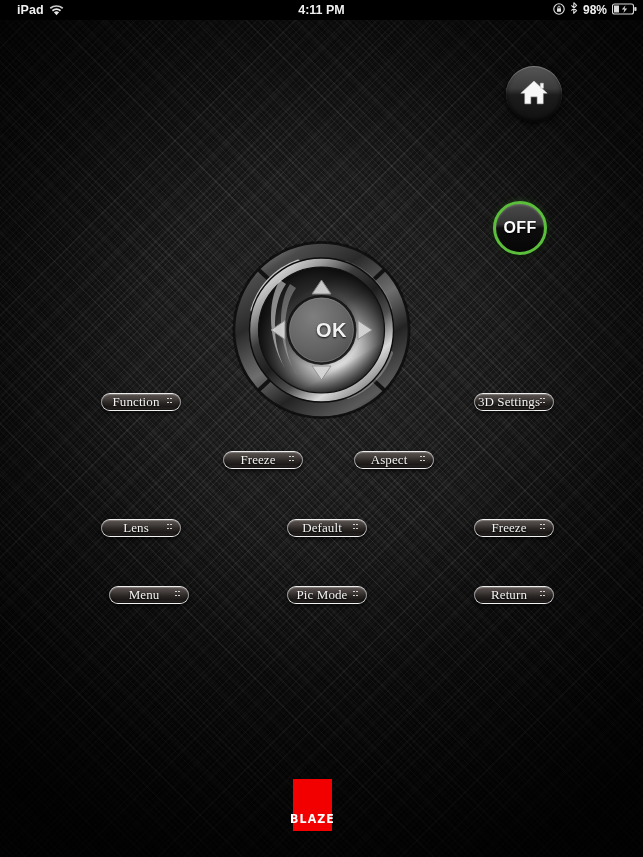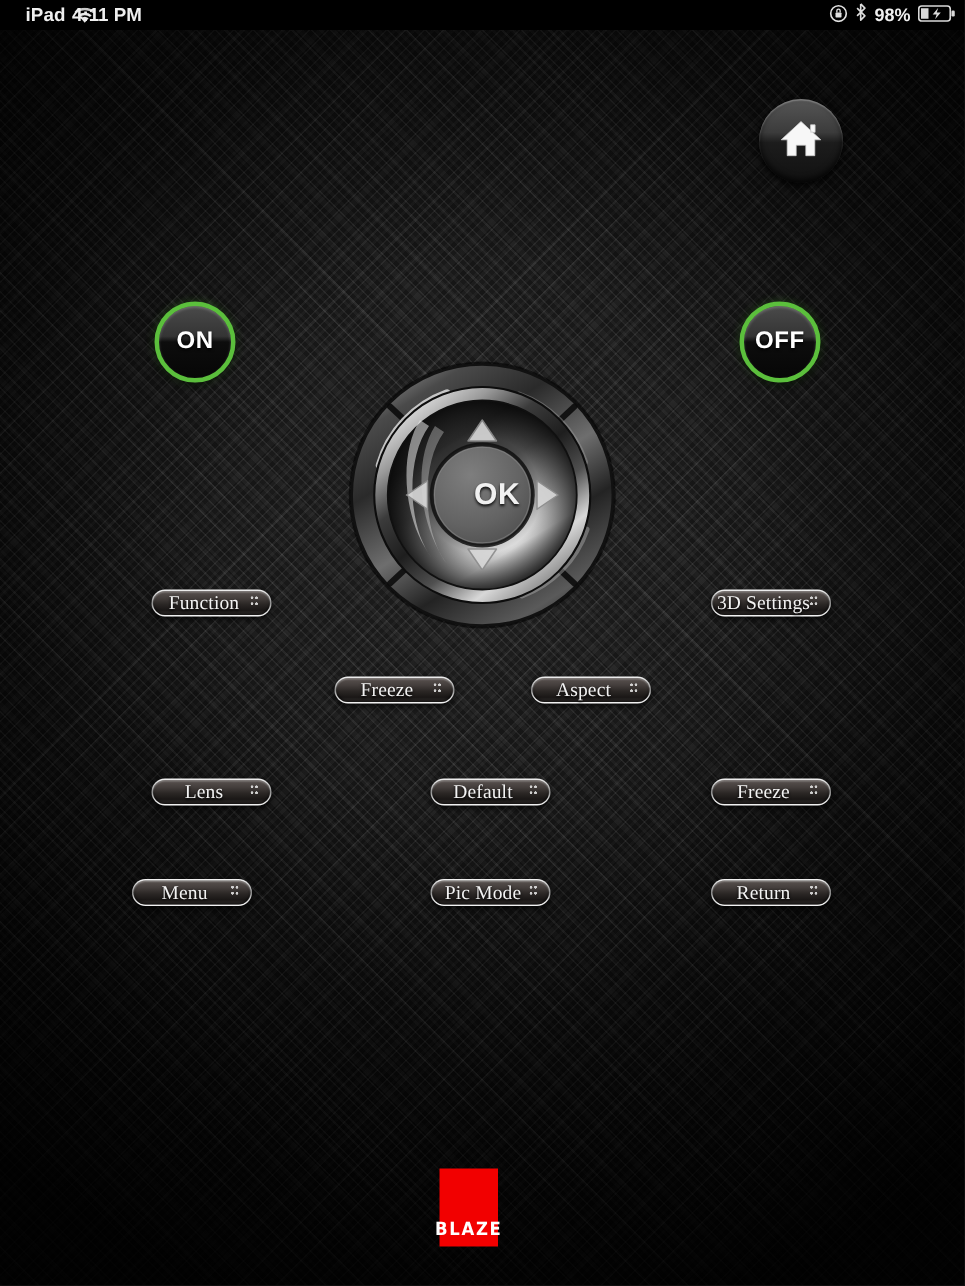--- a/index.html
+++ b/index.html
@@ -60,22 +60,22 @@
     padding:0 6px;
     z-index:50;
     font-size:12px;
     color:#e8e8e8;
     font-weight:bold;
   }
   .sb-left { display:flex; align-items:center; gap:5px; }
   .sb-device { font-size:12.5px; letter-spacing:.1px; color:#efefef;padding-left:11px; }
   .wifi-icon { display:block; }
   .sb-center {
-    position:absolute; left:0; right:0; 
-    font-size:12.5px; color:#efefef; pointer-events:none;padding-left:48px;
+    position:absolute; left:0; right:0; text-align:center;
+    font-size:12.5px; color:#efefef; pointer-events:none;
   }
   .sb-right {
     margin-left:auto; display:flex; align-items:center; gap:5px;
     position:relative; z-index:2;
   }
   .sb-batt-text { font-size:12px; color:#efefef; }
 
   
   .title {
     position:absolute; top:71px; left:0; right:0;
@@ -240,23 +240,20 @@
 
   <div class="home-btn">
     <span>
       <svg width="30" height="28" viewBox="0 0 30 28">
         <path d="M15 3 L28.2 15.2 h-4.0 v10.6 h-6.0 v-7.0 h-6.4 v7.0 h-6.0 V15.2 H1.8 Z
                  M21.4 5.2 h3.0 v5.0 h-3.0 Z" fill="#f7f7f7" stroke="#cfcfcf" stroke-width=".5" stroke-linejoin="round"></path>
       </svg>
     </span>
   </div>
 
-  <div class="pwr pwr-on">
-    <span>ON</span>
-  </div>
   <div class="pwr pwr-off">
     <span>OFF</span>
   </div>
 
   <div class="dpad-wrap">
     <svg width="187" height="180" viewBox="0 0 187 180">
       <defs>
         <linearGradient id="ringOuter" x1="0.18" y1="0" x2="0.82" y2="1">
           <stop offset="0" stop-color="#8f8f8f"></stop>
           <stop offset="0.12" stop-color="#4a4a4a"></stop>
@@ -374,21 +371,21 @@
           <span class="btn-label">Default</span>
           <span class="btn-grip"></span>
         </div>
       </div>
       <div class="btn" style="left: 474px; top: 519px; width: 80px;">
         <div class="btn-face">
           <span class="btn-label">Freeze</span>
           <span class="btn-grip"></span>
         </div>
       </div>
-      <div class="btn" style="left: 88px; top: 586px; width: 80px;">
+      <div class="btn" style="left: 109px; top: 586px; width: 80px;">
         <div class="btn-face">
           <span class="btn-label">Menu</span>
           <span class="btn-grip"></span>
         </div>
       </div>
       <div class="btn" style="left: 287px; top: 586px; width: 80px;">
         <div class="btn-face">
           <span class="btn-label">Pic Mode</span>
           <span class="btn-grip"></span>
         </div>

